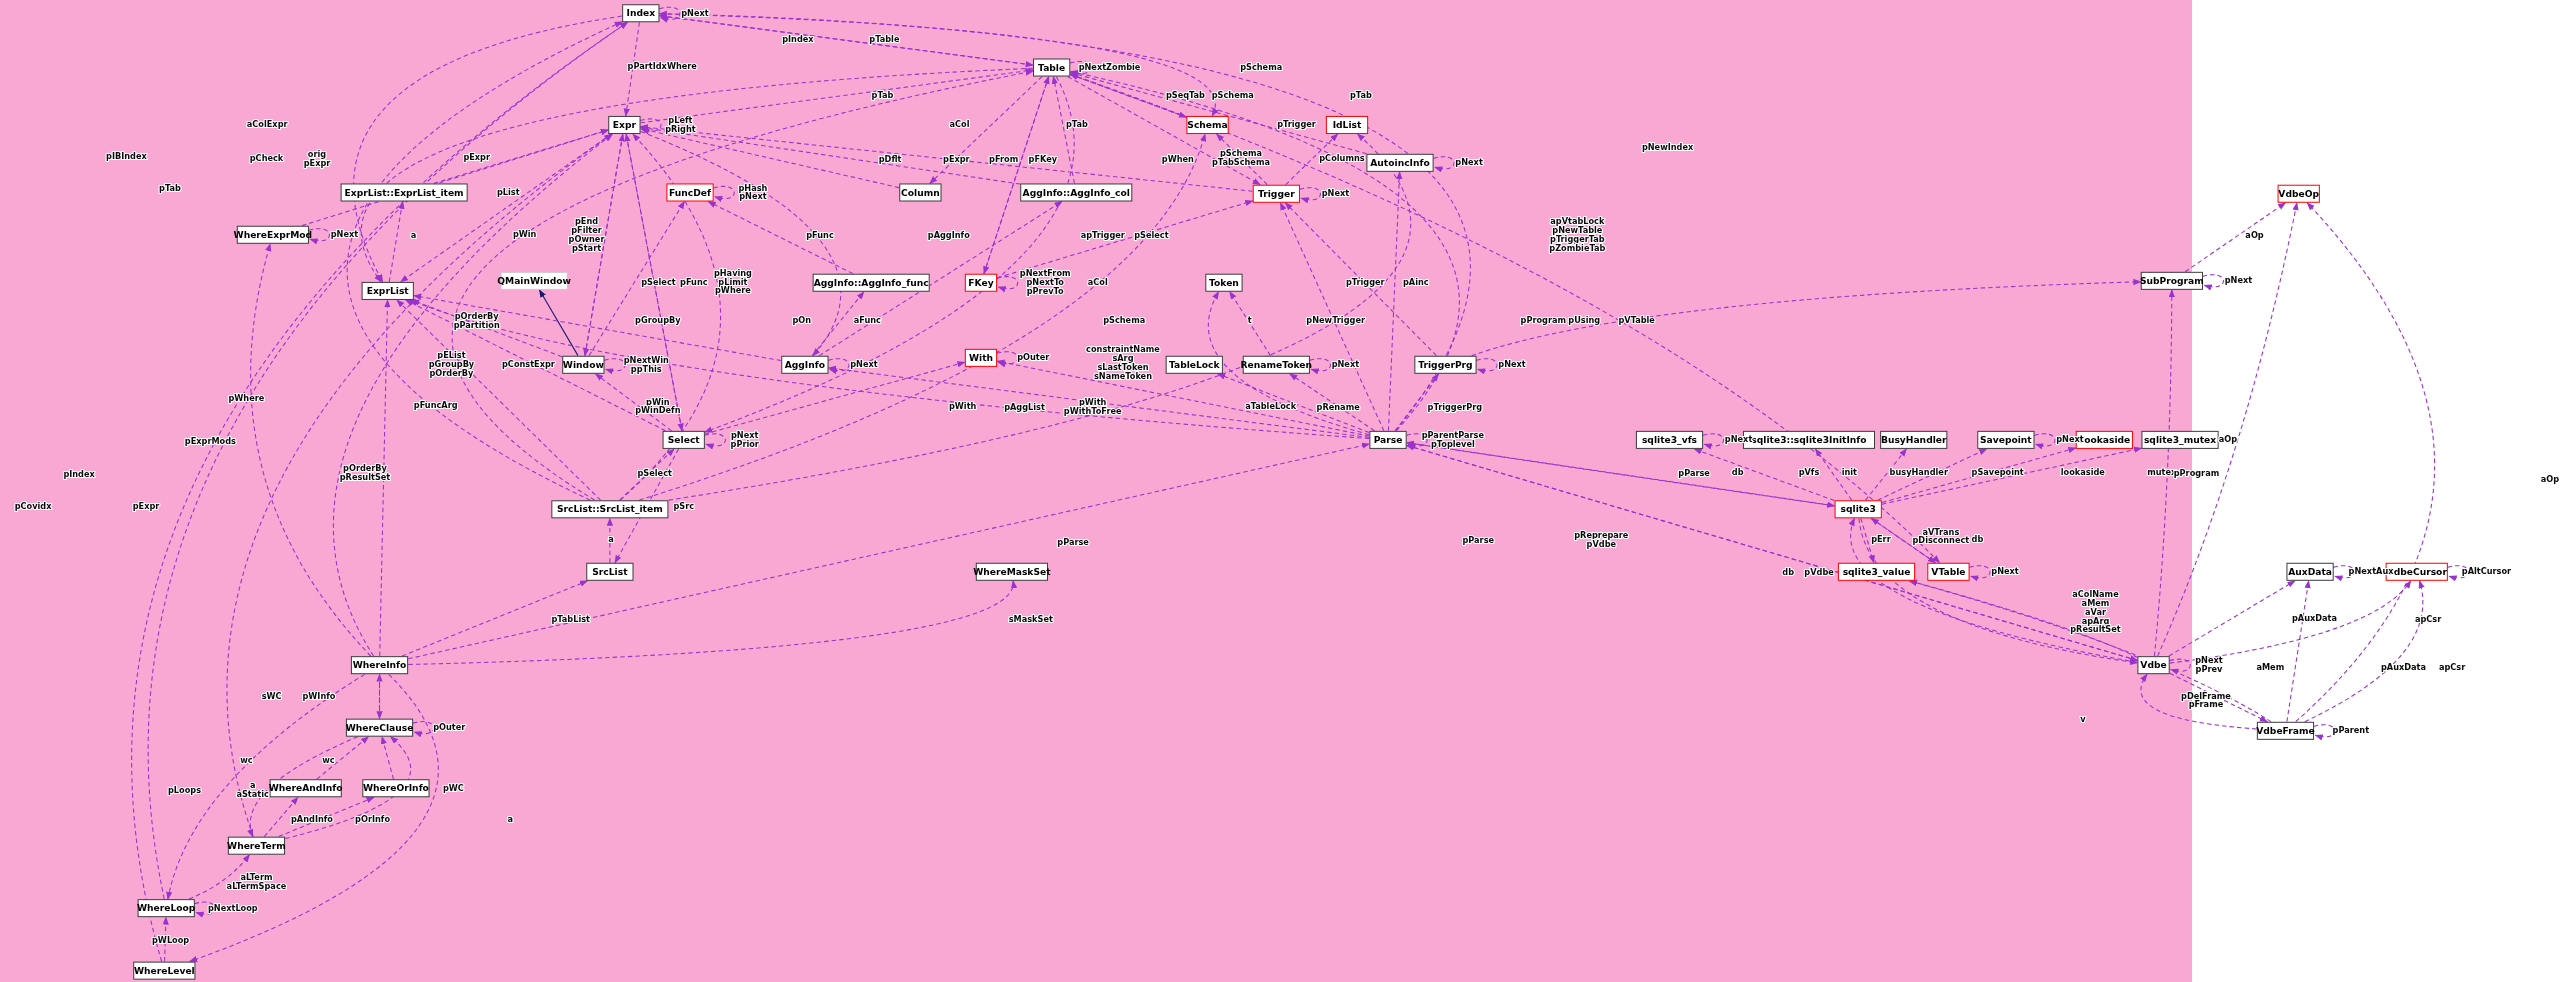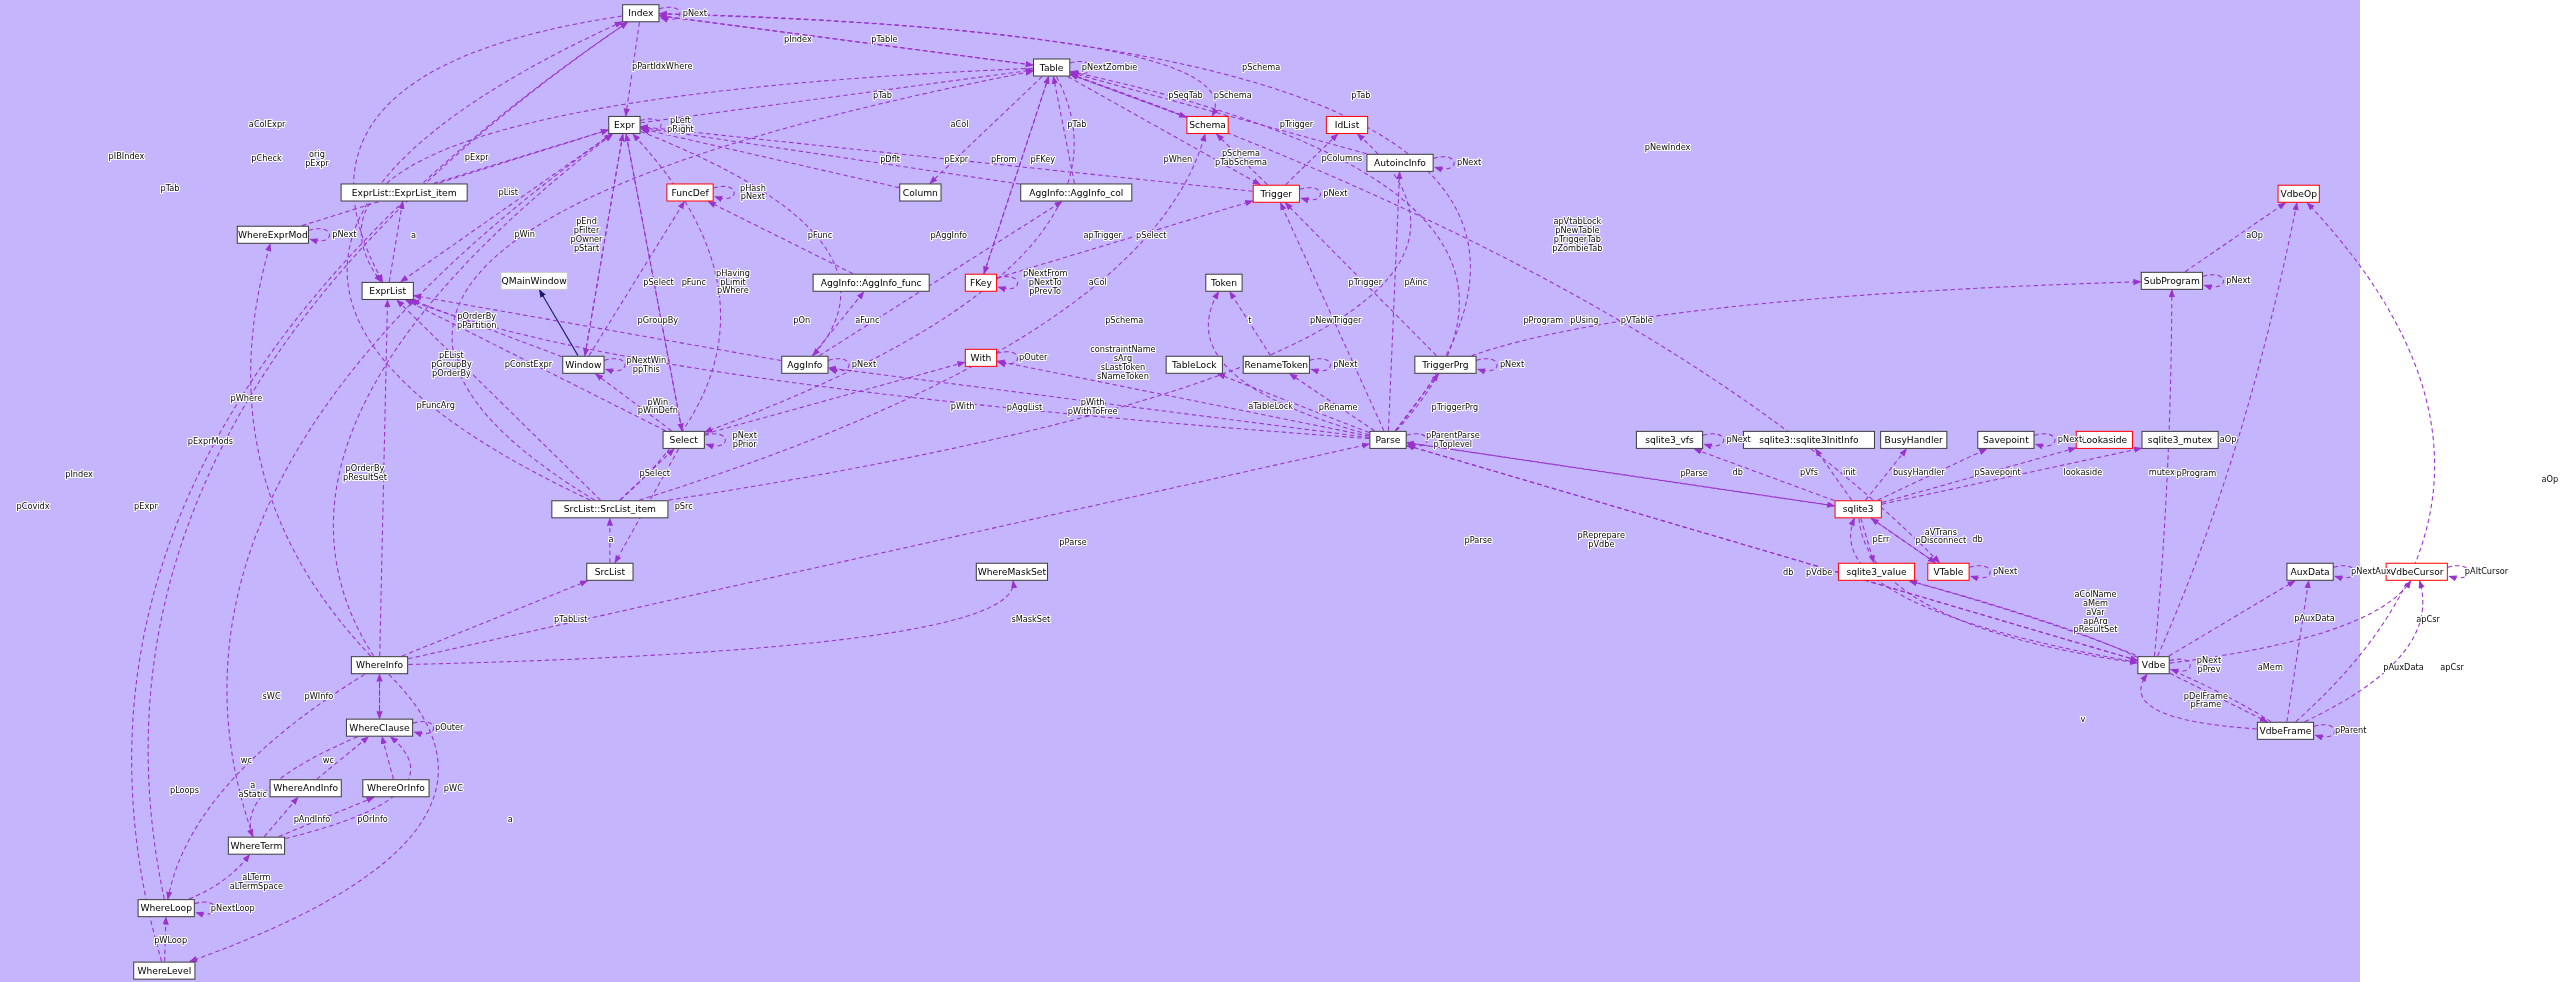--- a/index.html
+++ b/index.html
@@ -1,16 +1,16 @@
 <!DOCTYPE html>
 <html style="font-size:10px"><head>
 <meta charset="utf-8">
 <style>
   html,body{margin:0;padding:0;background:#ffffff;width:2576px;height:982px;overflow:hidden;}
-  .canvas{position:relative;width:2360px;height:982px;background:#c4b5fd;font-family:"DejaVu Sans",sans-serif;}
+  .canvas{position:relative;width:2192px;height:982px;background:#f9a8d4;font-family:"DejaVu Sans",sans-serif;font-weight:bold;}
   svg{display:block;}
   .node-rect{fill:#ffffff;stroke-width:1.6px;}
   .node-label{font-family:"DejaVu Sans",sans-serif;font-size:14.5px;fill:#000000;text-anchor:middle;}
   .edge{fill:none;stroke-width:1.7px;}
   .edge-label{font-family:"DejaVu Sans",sans-serif;font-size:13px;fill:#0a0a0a;text-anchor:middle;
     paint-order:stroke;stroke:#ffffff;stroke-width:3.5px;stroke-linejoin:round;}
 </style>
 </head>
 <body>
 

